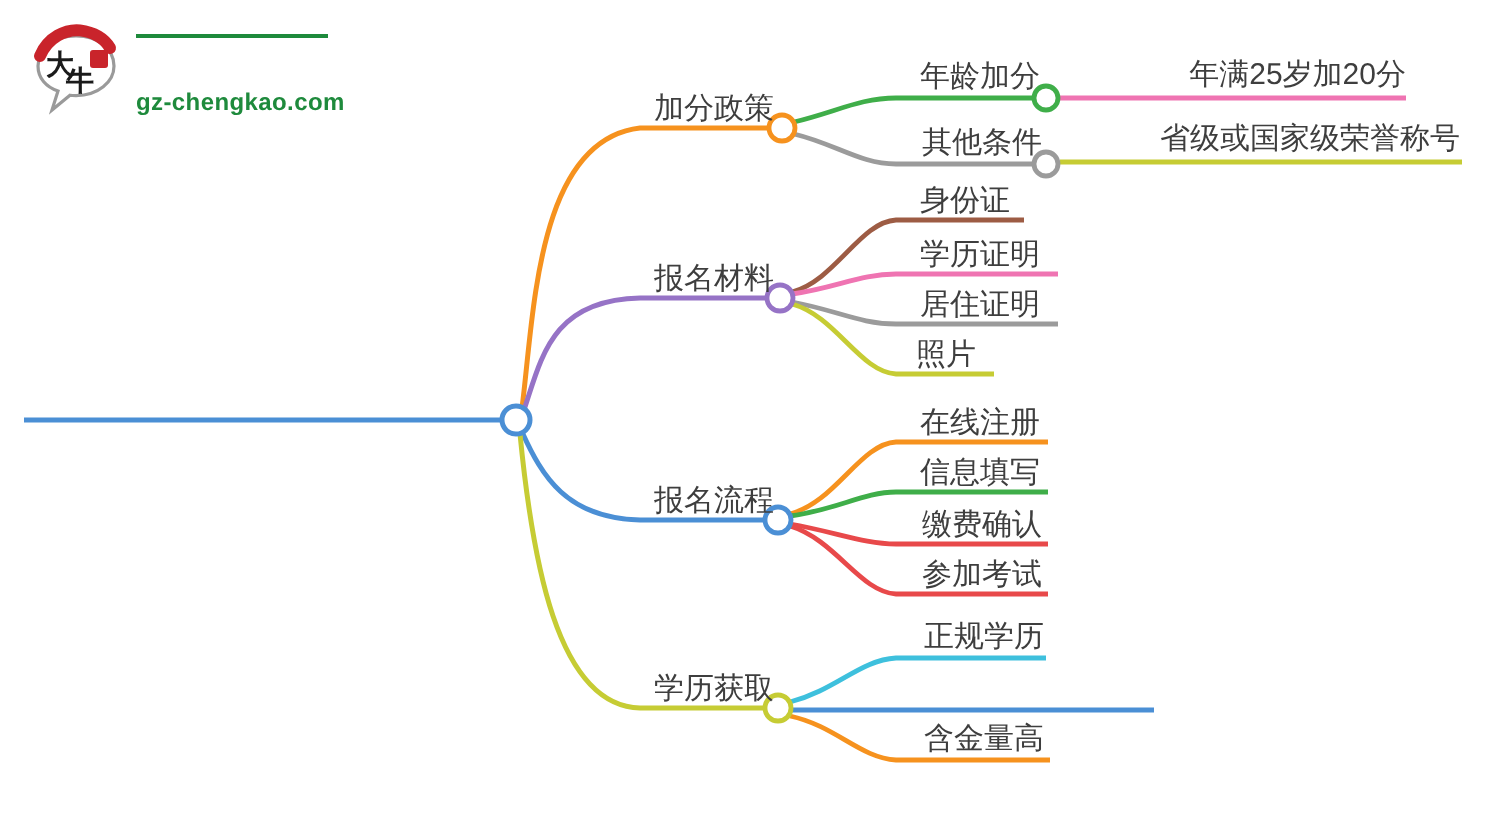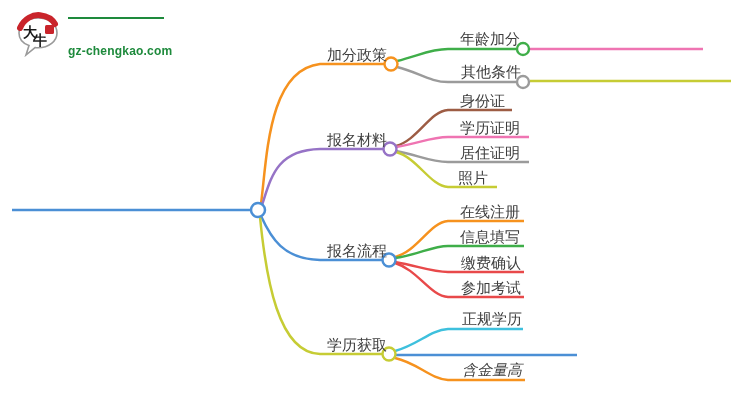--- a/index.html
+++ b/index.html
@@ -71,31 +71,33 @@
     <circle cx="523" cy="49" r="6" fill="#ffffff" stroke-width="2.4" stroke="#3fae49"></circle>
     <circle cx="523" cy="82" r="6" fill="#ffffff" stroke-width="2.4" stroke="#9b9b9b"></circle>
     <circle cx="390" cy="149" r="6.5" fill="#ffffff" stroke-width="2.4" stroke="#9673c6"></circle>
     <circle cx="389" cy="260" r="6.5" fill="#ffffff" stroke-width="2.4" stroke="#4b8fd5"></circle>
     <circle cx="389" cy="354" r="6.5" fill="#ffffff" stroke-width="2.4" stroke="#c6cc34"></circle>
   </svg>
 
 
   <div class="node-label" style="left:327px;top:47px;">加分政策</div>
   <div class="node-label" style="left:460px;top:31px;">年龄加分</div>
+  <div class="node-label align-right" style="right:47px;top:30px;">年满25岁加20分</div>
   <div class="node-label" style="left:461px;top:64px;">其他条件</div>
+  <div class="node-label align-right" style="right:20px;top:62px;">省级或国家级荣誉称号</div>
 
   <div class="node-label" style="left:327px;top:132px;">报名材料</div>
   <div class="node-label" style="left:460px;top:93px;">身份证</div>
   <div class="node-label" style="left:460px;top:120px;">学历证明</div>
   <div class="node-label" style="left:460px;top:145px;">居住证明</div>
   <div class="node-label" style="left:458px;top:170px;">照片</div>
 
   <div class="node-label" style="left:327px;top:243px;">报名流程</div>
   <div class="node-label" style="left:460px;top:204px;">在线注册</div>
   <div class="node-label" style="left:460px;top:229px;">信息填写</div>
   <div class="node-label" style="left:461px;top:255px;">缴费确认</div>
   <div class="node-label" style="left:461px;top:280px;">参加考试</div>
 
   <div class="node-label" style="left:327px;top:337px;">学历获取</div>
   <div class="node-label" style="left:462px;top:311px;">正规学历</div>
-  <div class="node-label" style="left:462px;top:362px;font-style:italic;">含金量高</div>
+  <div class="node-label" style="left:462px;top:362px;">含金量高</div>
 
 </div>
 
 </body></html>

